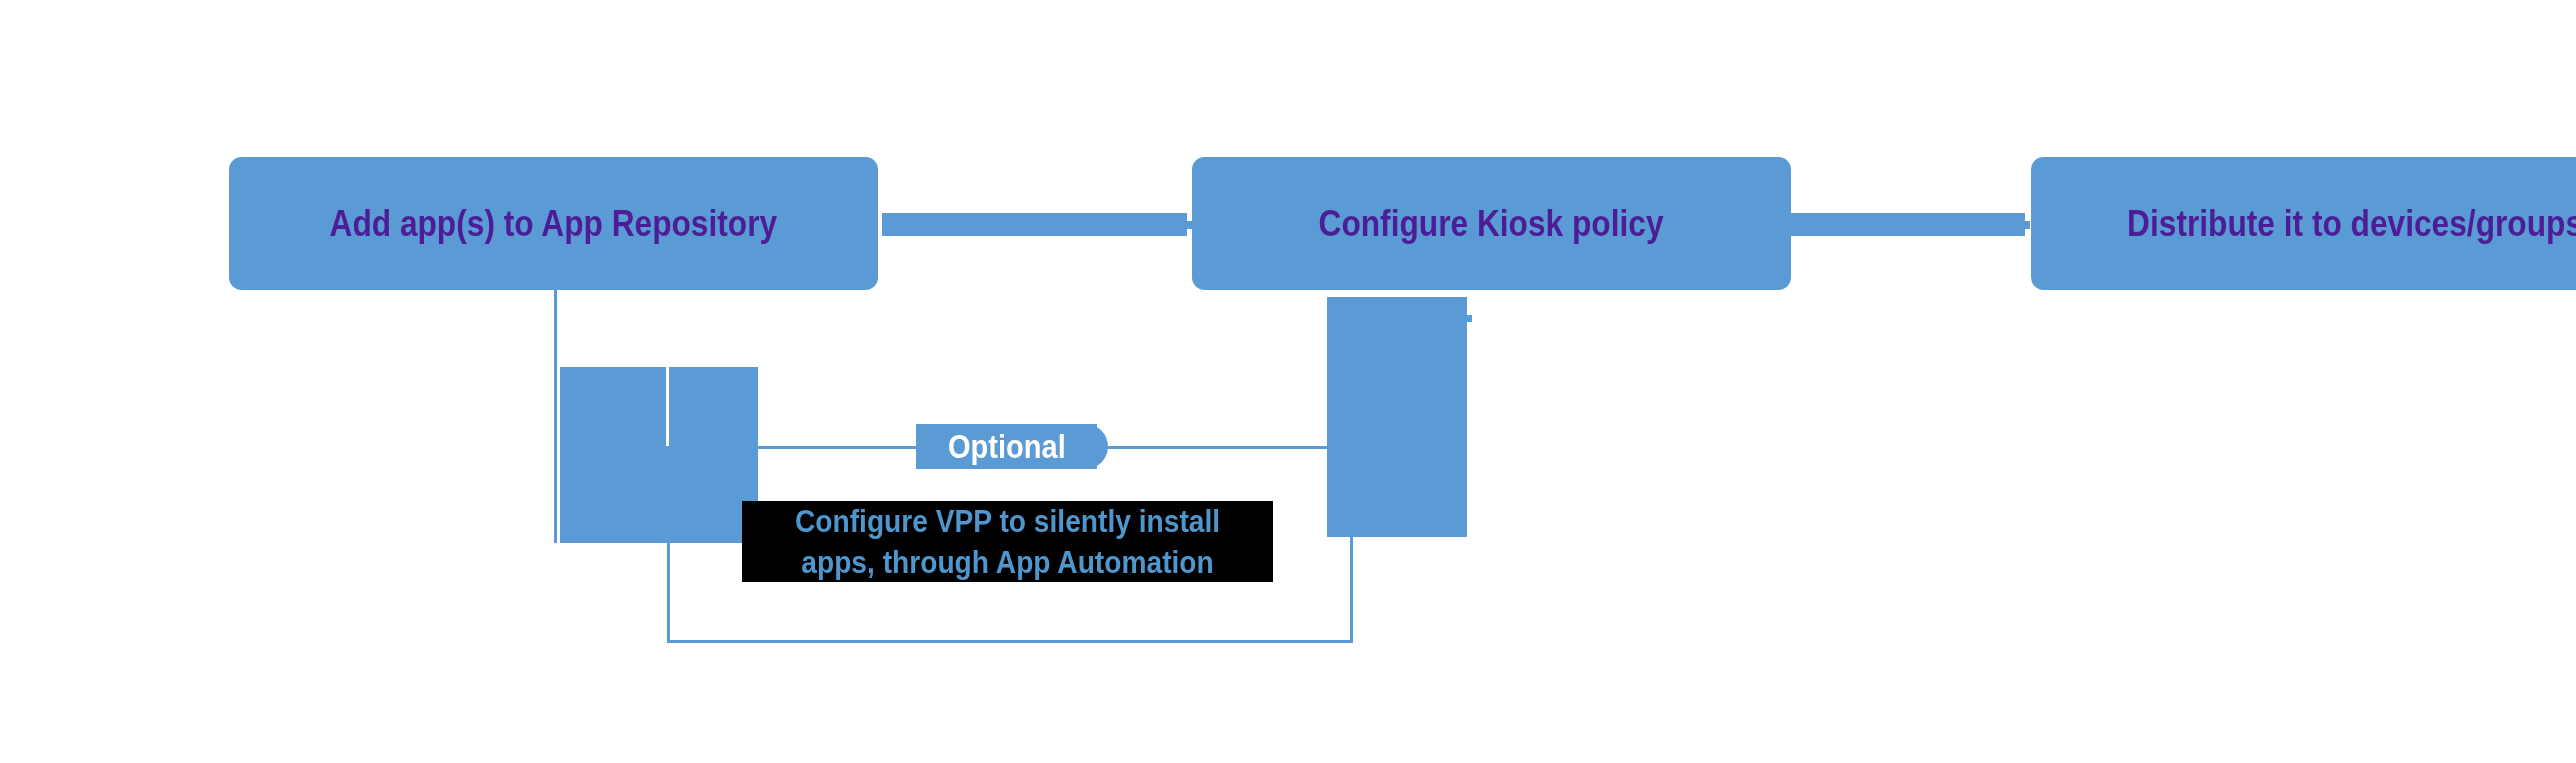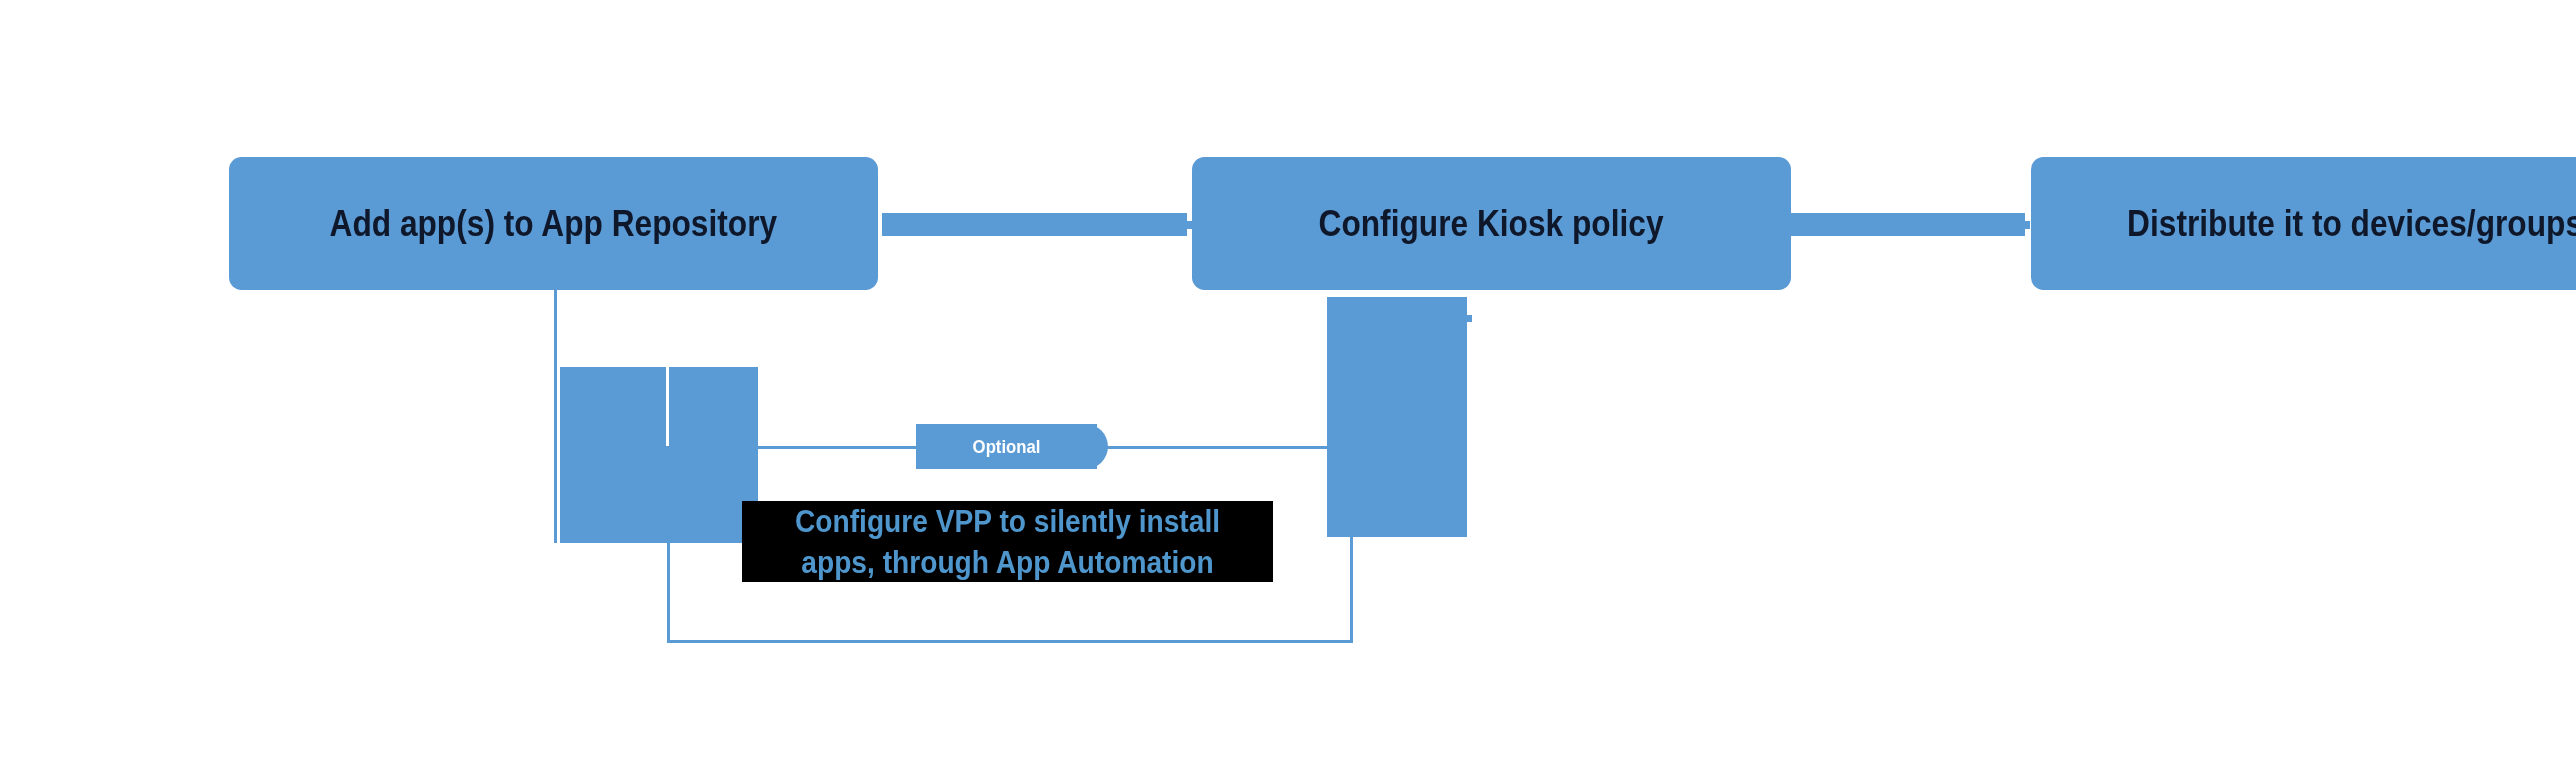--- a/index.html
+++ b/index.html
@@ -16,21 +16,21 @@
     font-family: "Liberation Sans", sans-serif;
   }
   .abs { position: absolute; }
 
   
   .step {
     display: flex;
     align-items: center;
     justify-content: center;
     text-align: center;
-    color: #0f172a;
+    color: #4c1d95;
     font-weight: 700;
     z-index: 8;
   }
   .step-blue {
     background: #5B9BD5;
     border-radius: 12.4px;
     top: 157px;
     height: 133px;
     font-size: 36px;
   }
@@ -86,21 +86,21 @@
     border-radius: 50%;
     background: #5B9BD5;
     z-index: 2;
   }
   #badge {
     left: 916px; top: 424px;
     width: 181px; height: 45px;
     background: #5B9BD5;
     color: #ffffff;
     font-weight: 700;
-    font-size: 19px;
+    font-size: 33px;
     display: flex;
     align-items: center;
     justify-content: center;
     z-index: 3;
   }
   #filled-rect {
     left: 560px; top: 367px;
     width: 198px; height: 176px;
     background: #5B9BD5;
     z-index: 4;
@@ -126,20 +126,21 @@
   #note {
     left: 742px; top: 501px;
     width: 531px; height: 81px;
     background: #000000;
     color: #4E96CC;
     font-weight: 700;
     font-size: 32px;
     line-height: 41px;
     display: flex;
     flex-direction: column;
+    align-items: center;
     justify-content: center;
     text-align: center;
     z-index: 7;
   }
 </style>
 </head>
 <body>
 
 <div class="canvas">
 

